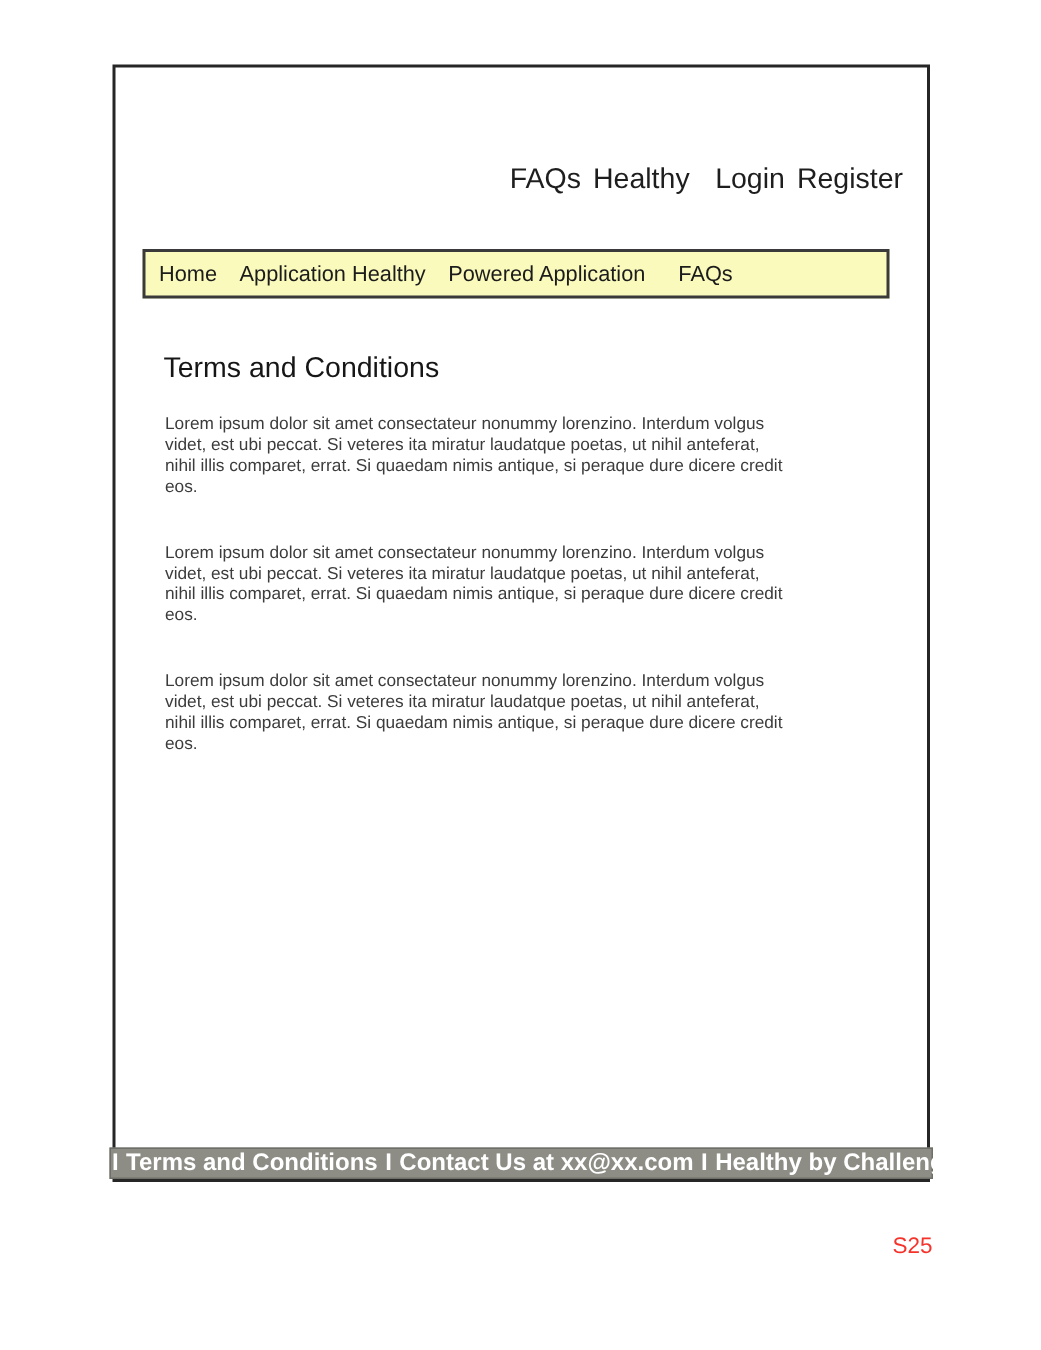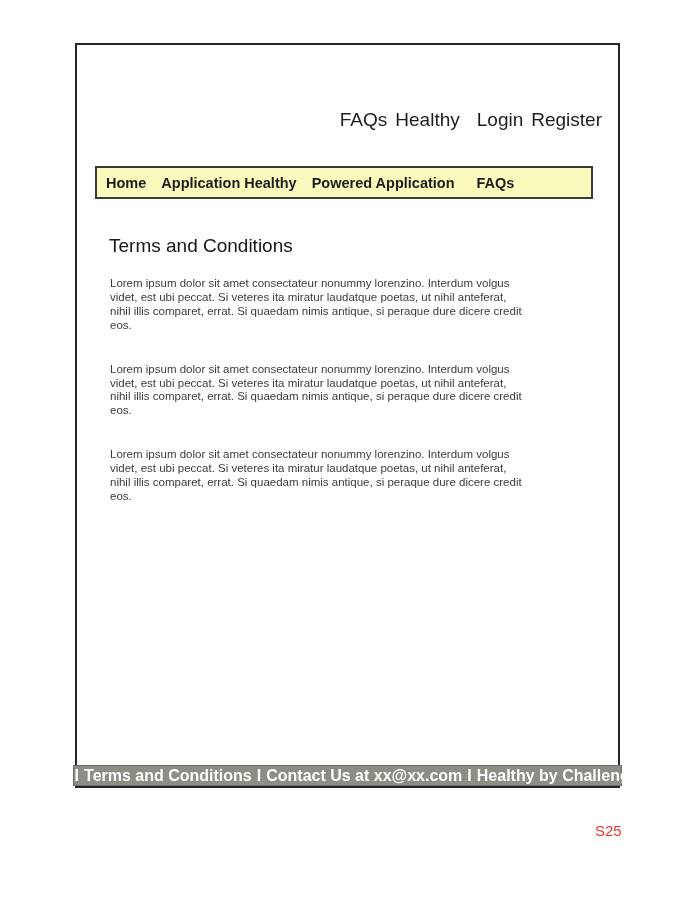--- a/index.html
+++ b/index.html
@@ -45,21 +45,20 @@
     position: absolute;
     left: 18px; top: 121px;
     width: 498px; height: 33px;
     background: #FAFABC;
     border: 2px solid #3a3a3a;
     display: flex;
     align-items: center;
     padding-left: 9px;
     font-size: 14.5px;
     color: #1c1c1c;
-    font-weight: bold;
   }
   .main-nav .nav-item { cursor: pointer; white-space: nowrap; }
   .main-nav .nav-item + .nav-item { margin-left: 15px; }
   .main-nav .nav-item.nav-last { margin-left: 22px; }
   
   .content-heading {
     position: absolute;
     left: 32px; top: 190px;
     font-size: 19px;
     font-weight: 400;

